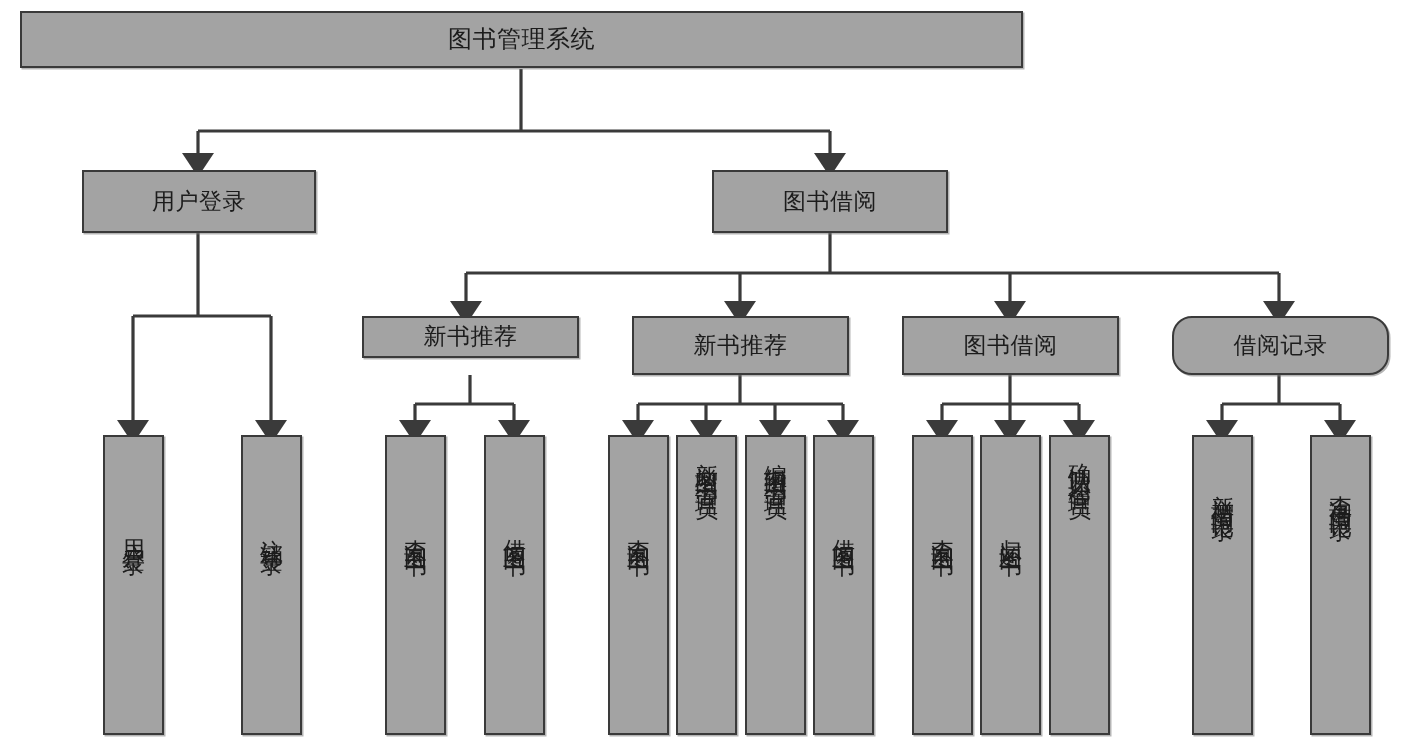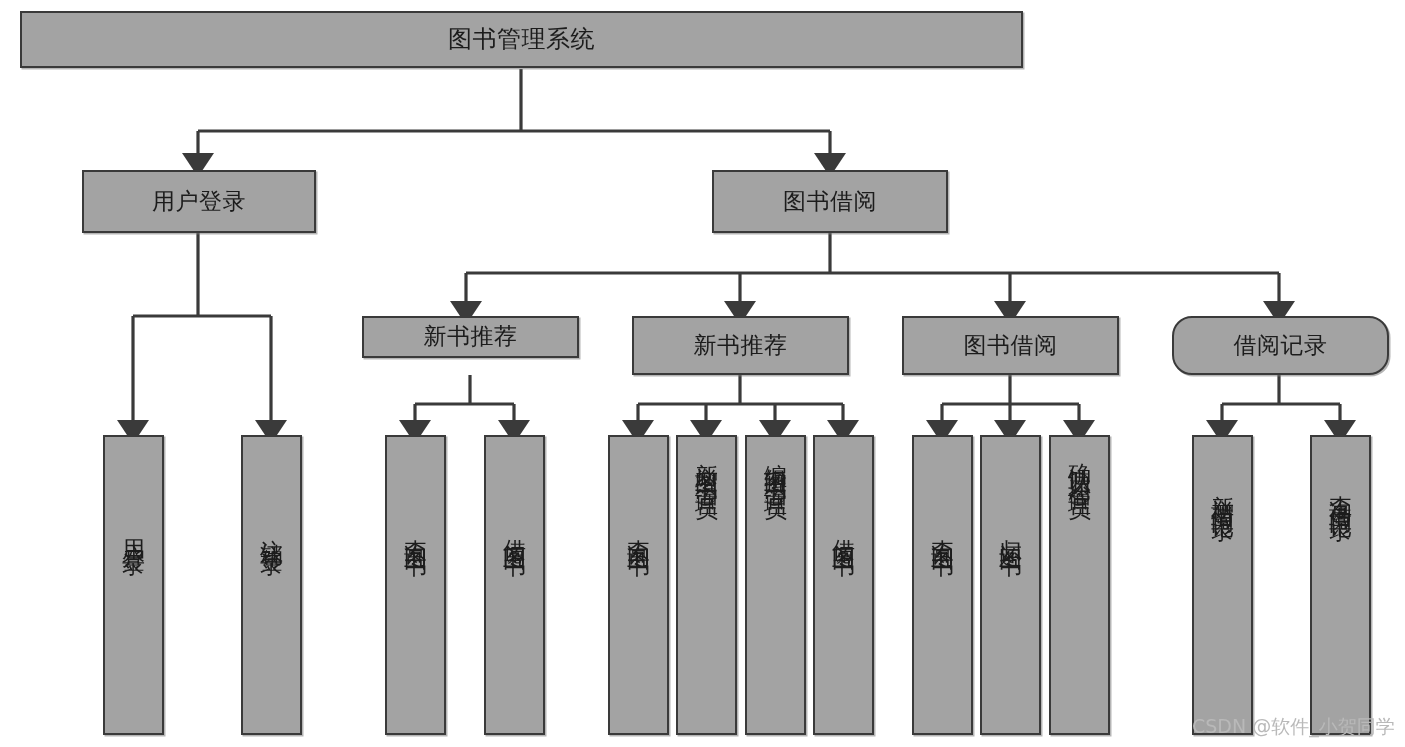--- a/index.html
+++ b/index.html
@@ -186,15 +186,14 @@
     <span class="label">确认归还（管理员）</span>
   </div>
 
   <div class="node vert" style="left:1192px; top:435px; width:61px; height:300px; padding-top:40px;">
     <span class="label">新增借阅记录</span>
   </div>
   <div class="node vert" style="left:1310px; top:435px; width:61px; height:300px; padding-top:40px;">
     <span class="label">查询借阅记录</span>
   </div>
 
-  <div class="watermark" style="left:1192px; top:714px;">CSDN @软件_小贺同学</div>
 
 </div>
 
 </body></html>

